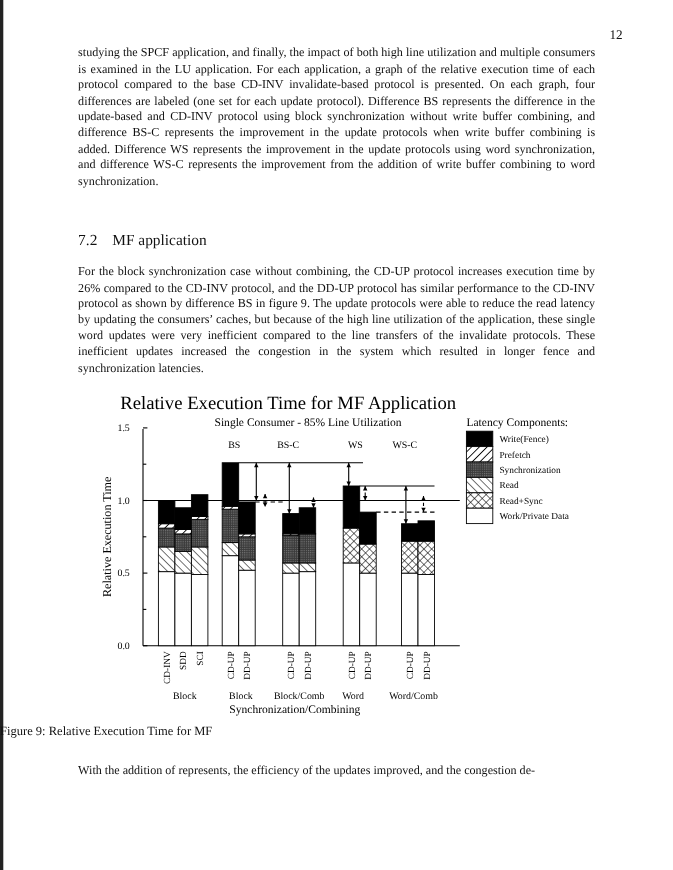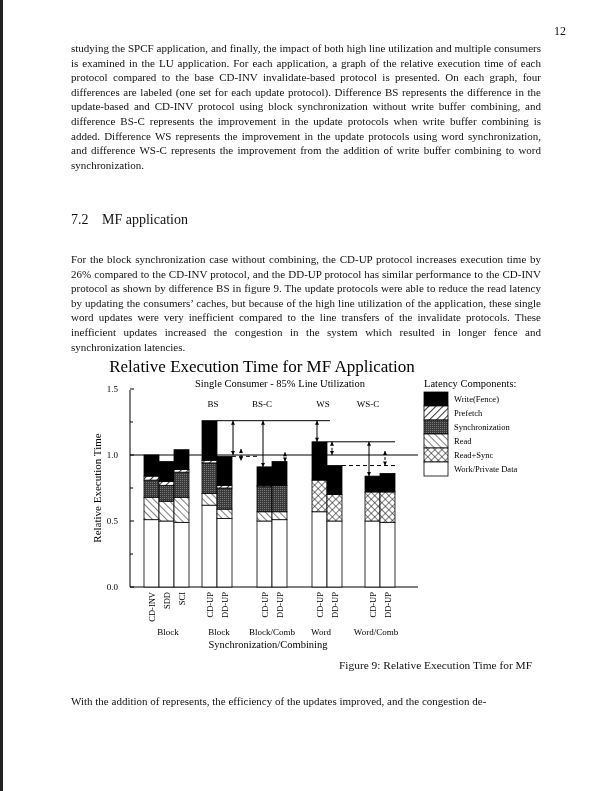--- a/index.html
+++ b/index.html
@@ -3,25 +3,25 @@
 <meta charset="utf-8">
 <style>
   html, body { margin:0; padding:0; }
   body { width:612px; height:791px; background:#fff; position:relative; overflow:hidden; font-family:"Liberation Serif", serif; color:#111; }
   .edge { position:absolute; left:0; top:0; width:3px; height:791px; background:#222; }
   .pagenum { position:absolute; right:46px; top:24px; font-size:12px;font-family:Liberation Serif, serif; }
   .para { position:absolute; left:71px; width:470px; font-size:11px; line-height:14.6px; text-align:justify; margin:0; }
   .p1 { top:41px; }
   .h2 { position:absolute; left:71px; top:212px; font-size:14px; font-weight:normal; margin:0; }
   .h2 .num { display:inline-block; width:31px; }
-  .p2 { top:252px; }
+  .p2 { top:240px; }
   .p3 { top:694px; }
   .chart { position:absolute; left:0; top:0; width:612px; height:791px; pointer-events:none; }
   .chart * { pointer-events:auto; }
-  .caption { position:absolute; left:0; width:532px; top:659px; text-align:right; font-size:11.4px; }
+  .caption { position:absolute; left:0; width:532px; top:659px; text-align:left; font-size:11.4px; }
   svg text { font-family:"Liberation Serif", serif; }
 </style>
 </head>
 <body>
 
 <div class="edge"></div>
 <div class="pagenum">12</div>
 
 <p class="para p1">studying the SPCF application, and finally, the impact of both high line utilization and multiple consumers is examined in the LU application. For each application, a graph of the relative execution time of each protocol compared to the base CD-INV invalidate-based protocol is presented. On each graph, four differences are labeled (one set for each update protocol). Difference BS represents the difference in the update-based and CD-INV protocol using block synchronization without write buffer combining, and difference BS-C represents the improvement in the update protocols when write buffer combining is added. Difference WS represents the improvement in the update protocols using word synchronization, and difference WS-C represents the improvement from the addition of write buffer combining to word synchronization.</p>
 

